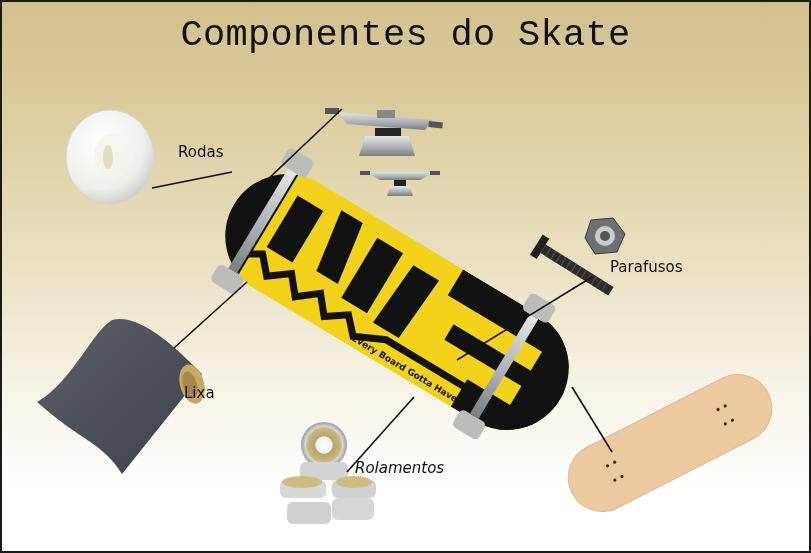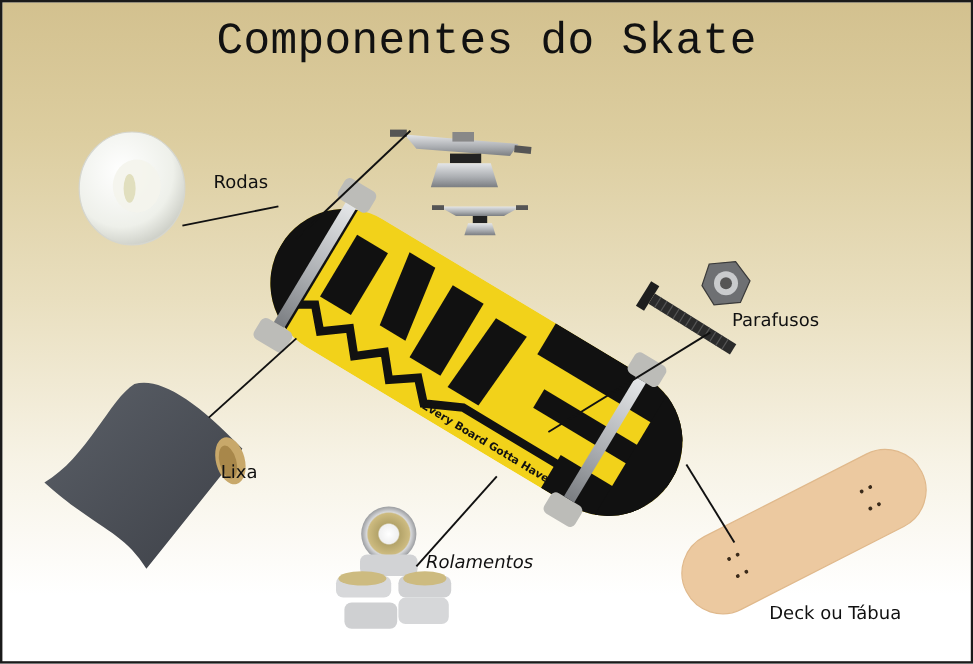--- a/index.html
+++ b/index.html
@@ -161,15 +161,14 @@
       <line x1="245" y1="280" x2="172" y2="346"></line>
       <line x1="412" y1="395" x2="345" y2="470"></line>
       <line x1="570" y1="385" x2="610" y2="450"></line>
     </g>
   </svg>
 
   <div class="label" style="left:176px;top:141px;">Rodas</div>
   <div class="label" style="left:608px;top:256px;">Parafusos</div>
   <div class="label" style="left:182px;top:338px;margin-top:44px;">Lixa</div>
   <div class="label" style="left:353px;top:457px;font-style:italic;">Rolamentos</div>
-  <div class="label" style="left:639px;top:500px;">Deck ou Tábua</div>
 
 </div>
 
 </body></html>

